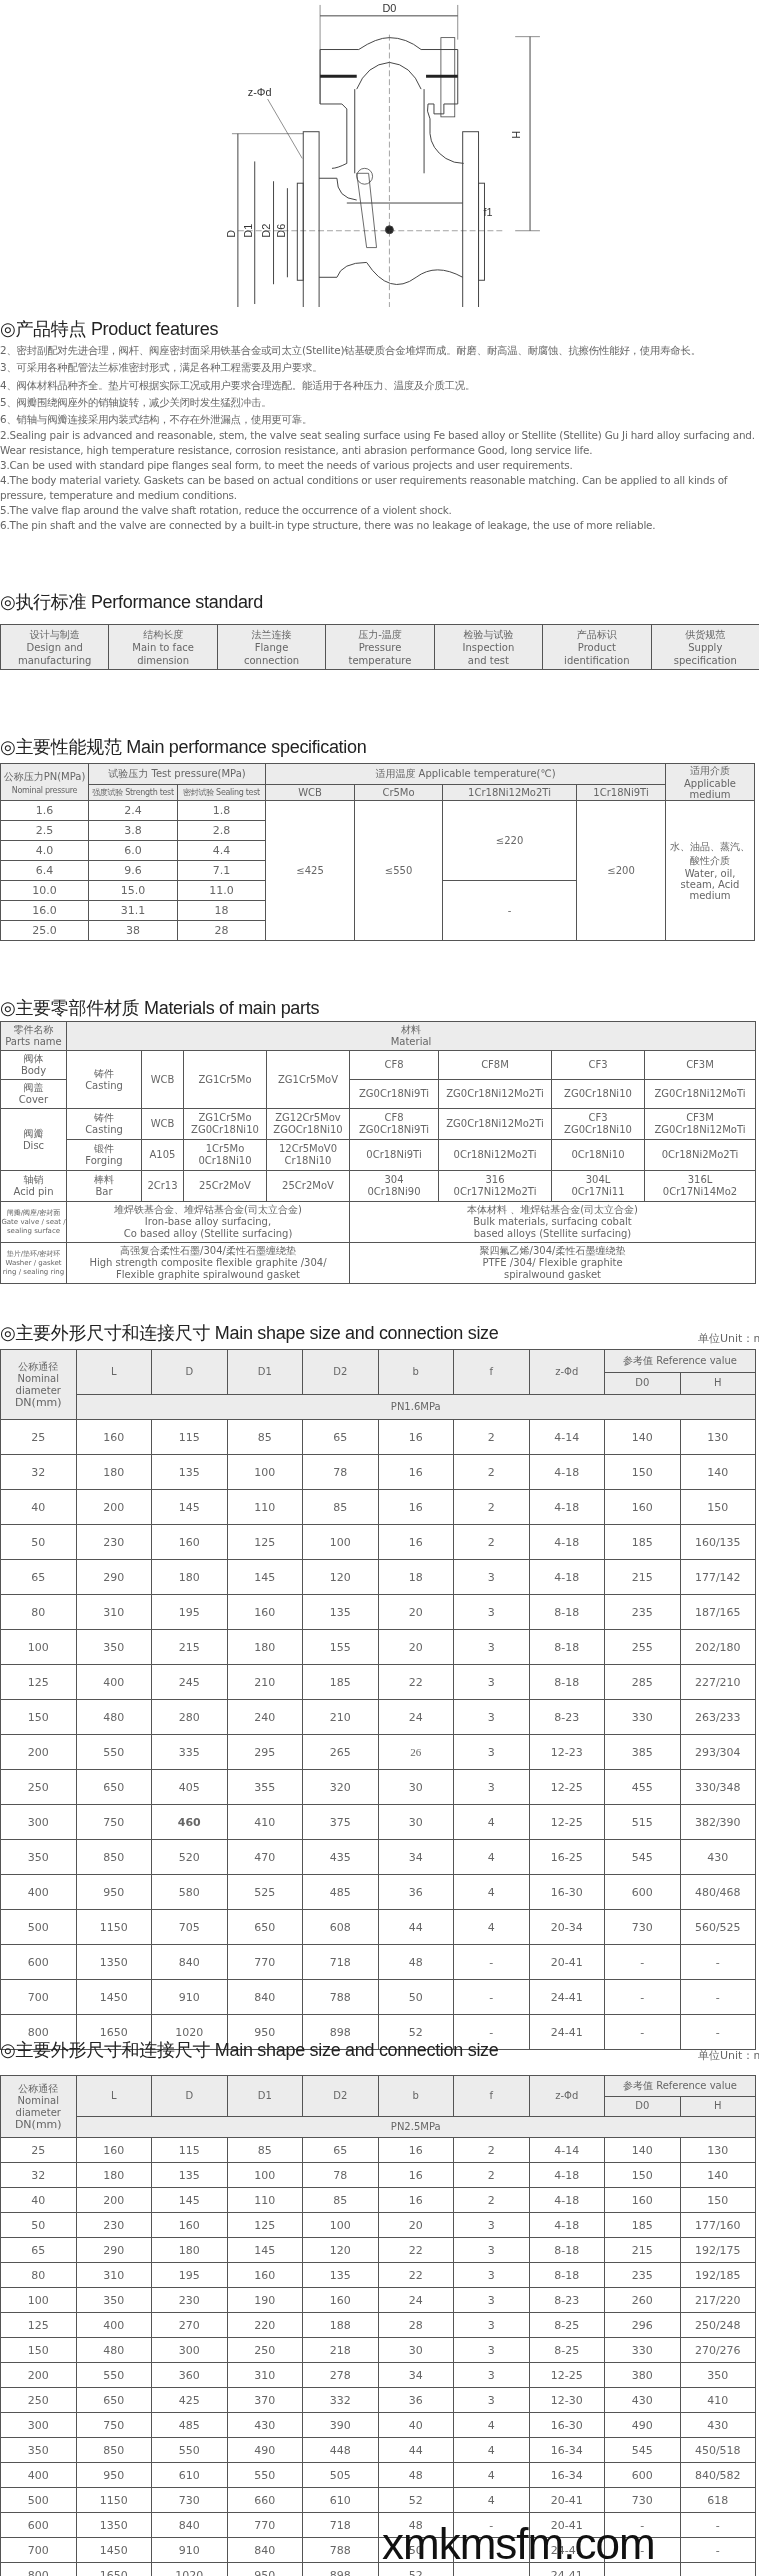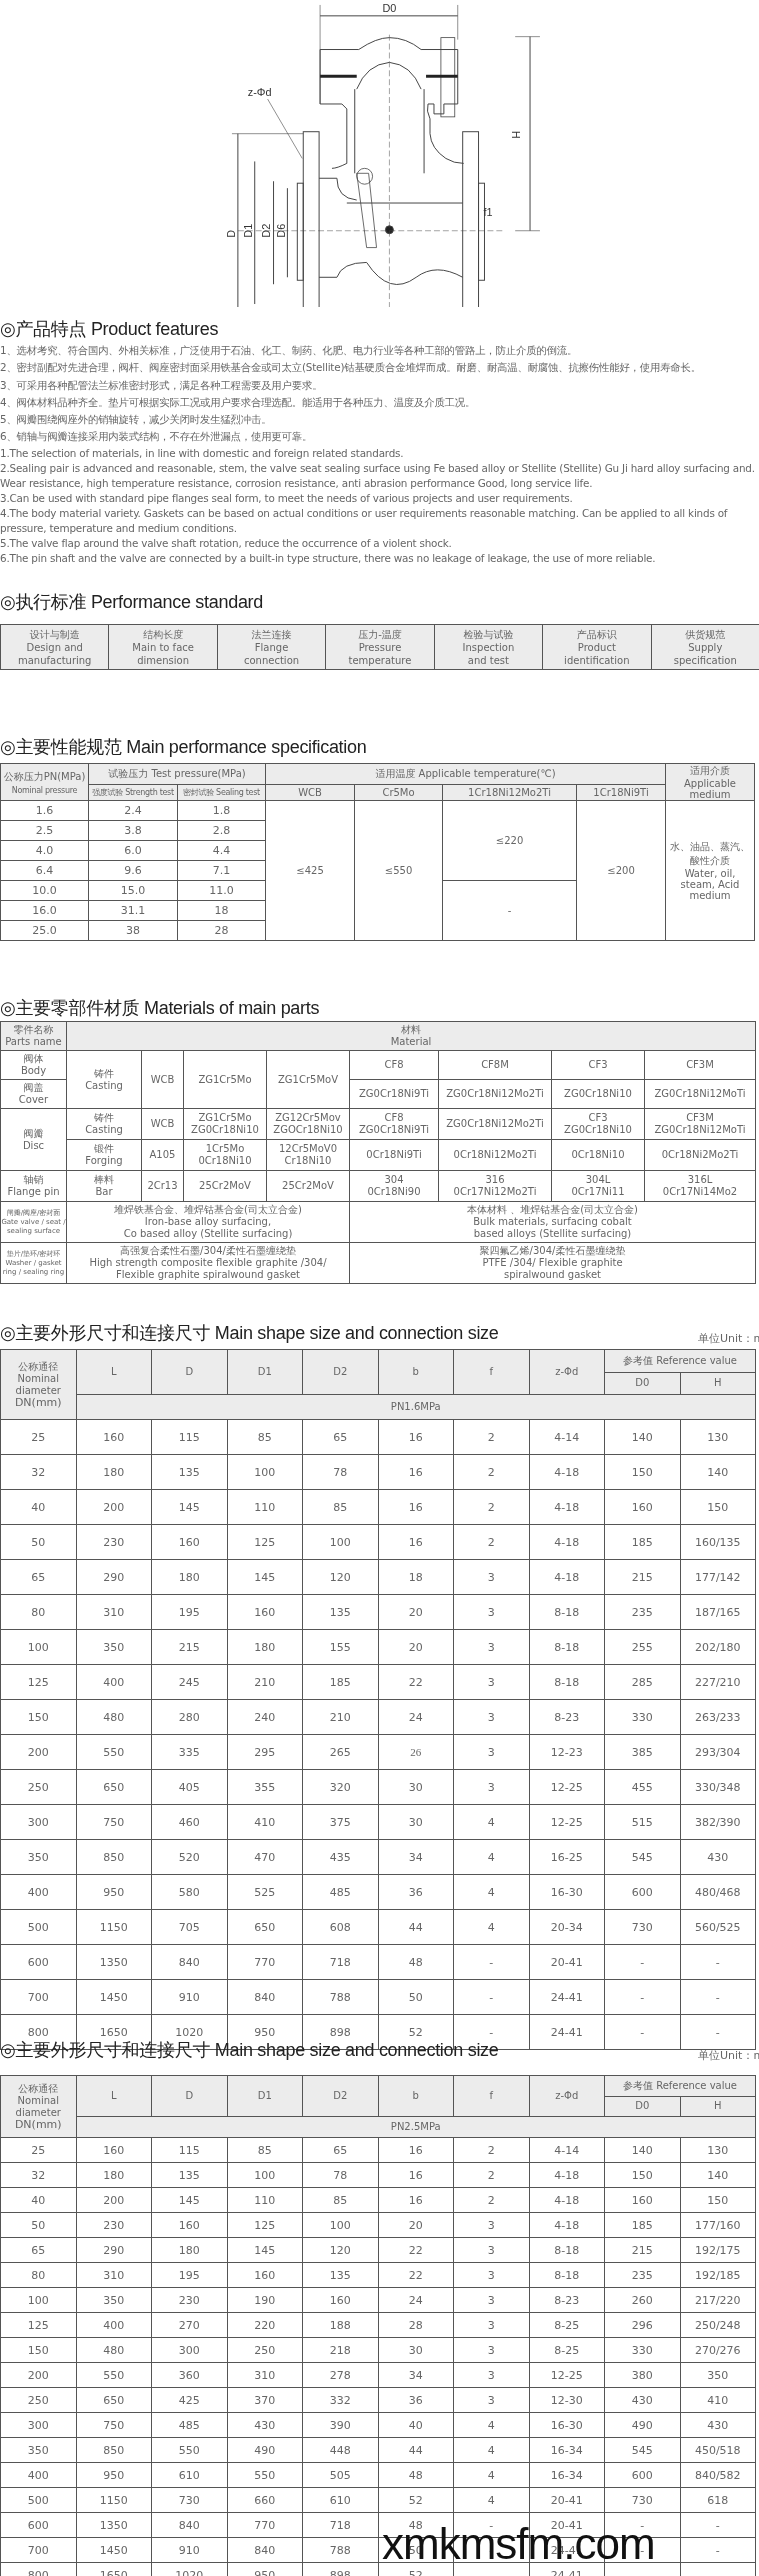--- a/index.html
+++ b/index.html
@@ -84,27 +84,25 @@
     <text x="288" y="240" font-size="11" fill="#333" stroke="none" font-family="Liberation Sans, sans-serif" transform="rotate(-90 288 240)">D6</text>
     <text x="488" y="218" font-size="11" fill="#333" stroke="none" font-family="Liberation Sans, sans-serif">f1</text>
     <text x="488" y="355" font-size="11" fill="#333" stroke="none" font-family="Liberation Sans, sans-serif">f</text>
     <text x="470" y="383" font-size="11" fill="#333" stroke="none" font-family="Liberation Sans, sans-serif">b</text>
     <text x="393" y="396" font-size="11" fill="#333" stroke="none" text-anchor="middle" font-family="Liberation Sans, sans-serif">L</text>
   </svg>
 </div>
 
 <div class="abs sec-title" style="left:0;top:317px;">◎产品特点 Product features</div>
 <div class="abs features">
-  <div>1、选材考究、符合国内、外相关标准，广泛使用于石油、化工、制药、化肥、电力行业等各种工部的管路上，防止介质的倒流。</div>
   <div>2、密封副配对先进合理，阀杆、阀座密封面采用铁基合金或司太立(Stellite)钴基硬质合金堆焊而成。耐磨、耐高温、耐腐蚀、抗擦伤性能好，使用寿命长。</div>
   <div>3、可采用各种配管法兰标准密封形式，满足各种工程需要及用户要求。</div>
   <div>4、阀体材料品种齐全。垫片可根据实际工况或用户要求合理选配。能适用于各种压力、温度及介质工况。</div>
   <div>5、阀瓣围绕阀座外的销轴旋转，减少关闭时发生猛烈冲击。</div>
   <div>6、销轴与阀瓣连接采用内装式结构，不存在外泄漏点，使用更可靠。</div>
-  <div class="en">1.The selection of materials, in line with domestic and foreign related standards.</div>
   <div class="en">2.Sealing pair is advanced and reasonable, stem, the valve seat sealing surface using Fe based alloy or Stellite (Stellite) Gu Ji hard alloy surfacing and. Wear resistance, high temperature resistance, corrosion resistance, anti abrasion performance Good, long service life.</div>
   <div class="en">3.Can be used with standard pipe flanges seal form, to meet the needs of various projects and user requirements.</div>
   <div class="en">4.The body material variety. Gaskets can be based on actual conditions or user requirements reasonable matching. Can be applied to all kinds of pressure, temperature and medium conditions.</div>
   <div class="en">5.The valve flap around the valve shaft rotation, reduce the occurrence of a violent shock.</div>
   <div class="en">6.The pin shaft and the valve are connected by a built-in type structure, there was no leakage of leakage, the use of more reliable.</div>
 </div>
 
 <div class="abs sec-title" style="left:0;top:590px;">◎执行标准 Performance standard</div>
 <table class="abs std" style="left:0;top:624px;width:760px;">
   <tbody>
@@ -242,21 +240,21 @@
     <td style="height:30px"><span>锻件</span><br><span>Forging</span></td>
     <td>A105</td>
     <td><span>1Cr5Mo</span><br><span>0Cr18Ni10</span></td>
     <td><span>12Cr5MoV0</span><br><span>Cr18Ni10</span></td>
     <td>0Cr18Ni9Ti</td>
     <td>0Cr18Ni12Mo2Ti</td>
     <td>0Cr18Ni10</td>
     <td>0Cr18Ni2Mo2Ti</td>
   </tr>
   <tr>
-    <td style="height:30px"><span>轴销</span><br><span>Flange pin</span></td>
+    <td style="height:30px"><span>轴销</span><br><span>Acid pin</span></td>
     <td><span>棒料</span><br><span>Bar</span></td>
     <td>2Cr13</td>
     <td>25Cr2MoV</td>
     <td>25Cr2MoV</td>
     <td><span>304</span><br><span>0Cr18Ni90</span></td>
     <td><span>316</span><br><span>0Cr17Ni12Mo2Ti</span></td>
     <td><span>304L</span><br><span>0Cr17Ni11</span></td>
     <td><span>316L</span><br><span>0Cr17Ni14Mo2</span></td>
   </tr>
   <tr>
@@ -428,21 +426,21 @@
         <td style="height: 34px;">320</td>
         <td style="height: 34px;">30</td>
         <td style="height: 34px;">3</td>
         <td style="height: 34px;">12-25</td>
         <td style="height: 34px;">455</td>
         <td style="height: 34px;">330/348</td>
       </tr>
       <tr>
         <td style="height: 34px;">300</td>
         <td style="height: 34px;">750</td>
-        <td style="height: 34px;">460</td>
+        <td style="height: 34px; font-weight: bold;">460</td>
         <td style="height: 34px;">410</td>
         <td style="height: 34px;">375</td>
         <td style="height: 34px;">30</td>
         <td style="height: 34px;">4</td>
         <td style="height: 34px;">12-25</td>
         <td style="height: 34px;">515</td>
         <td style="height: 34px;">382/390</td>
       </tr>
       <tr>
         <td style="height: 34px;">350</td>

